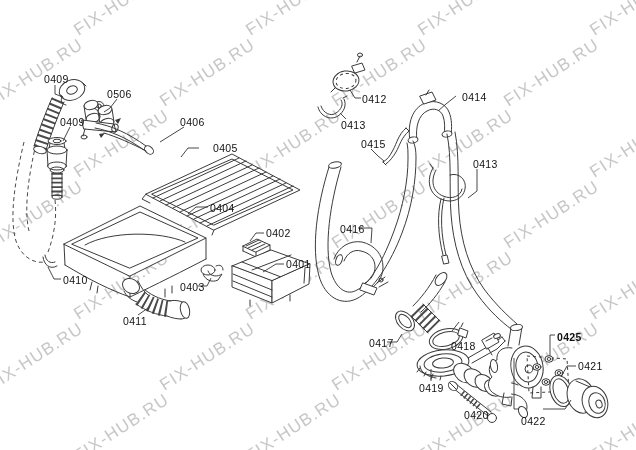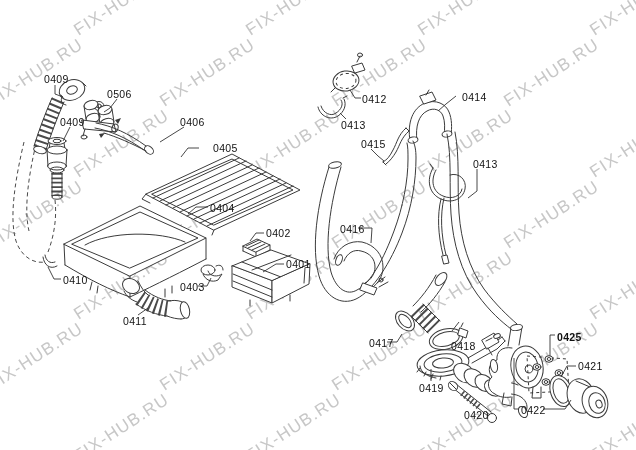--- a/index.html
+++ b/index.html
@@ -354,16 +354,16 @@
       <div class="part-label" style="left: 361px; top: 138px; text-align: right;">0415</div>
       <div class="part-label" style="left: 462px; top: 85px; margin-top: 6px;">0414</div>
       <div class="part-label" style="left: 473px; top: 158px;">0413</div>
       <div class="part-label" style="left: 340px; top: 223px;">0416</div>
       <div class="part-label" style="left: 369px; top: 337px;">0417</div>
       <div class="part-label" style="left: 451px; top: 312px; margin-top: 28px;">0418</div>
       <div class="part-label" style="left: 419px; top: 382px;">0419</div>
       <div class="part-label" style="left: 464px; top: 409px;">0420</div>
       <div class="part-label" style="left: 557px; top: 331px; font-weight: bold;">0425</div>
       <div class="part-label" style="left: 578px; top: 360px;">0421</div>
-      <div class="part-label" style="left: 521px; top: 404px;">0422</div>
+      <div class="part-label" style="left: 521px; top: 415px;">0422</div>
     </div>
 
 </div>
 
 </body></html>

